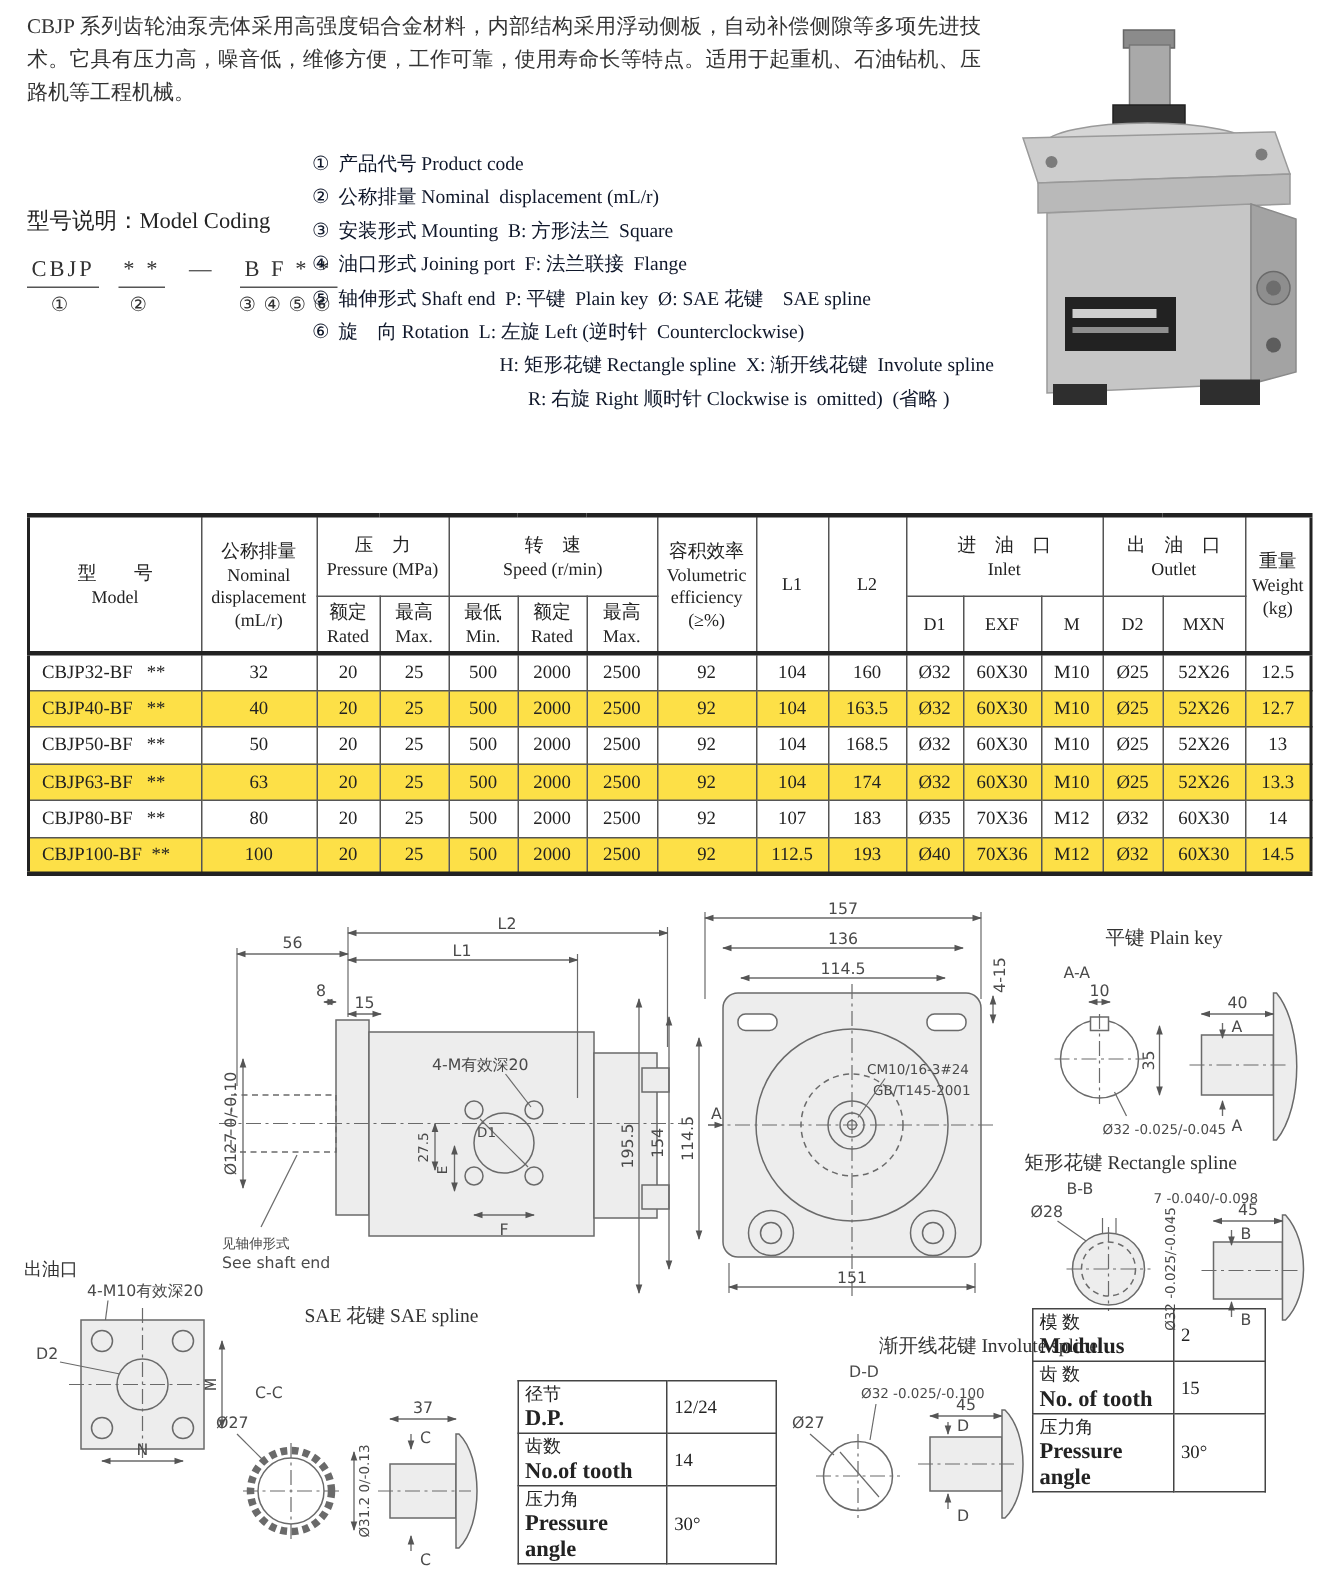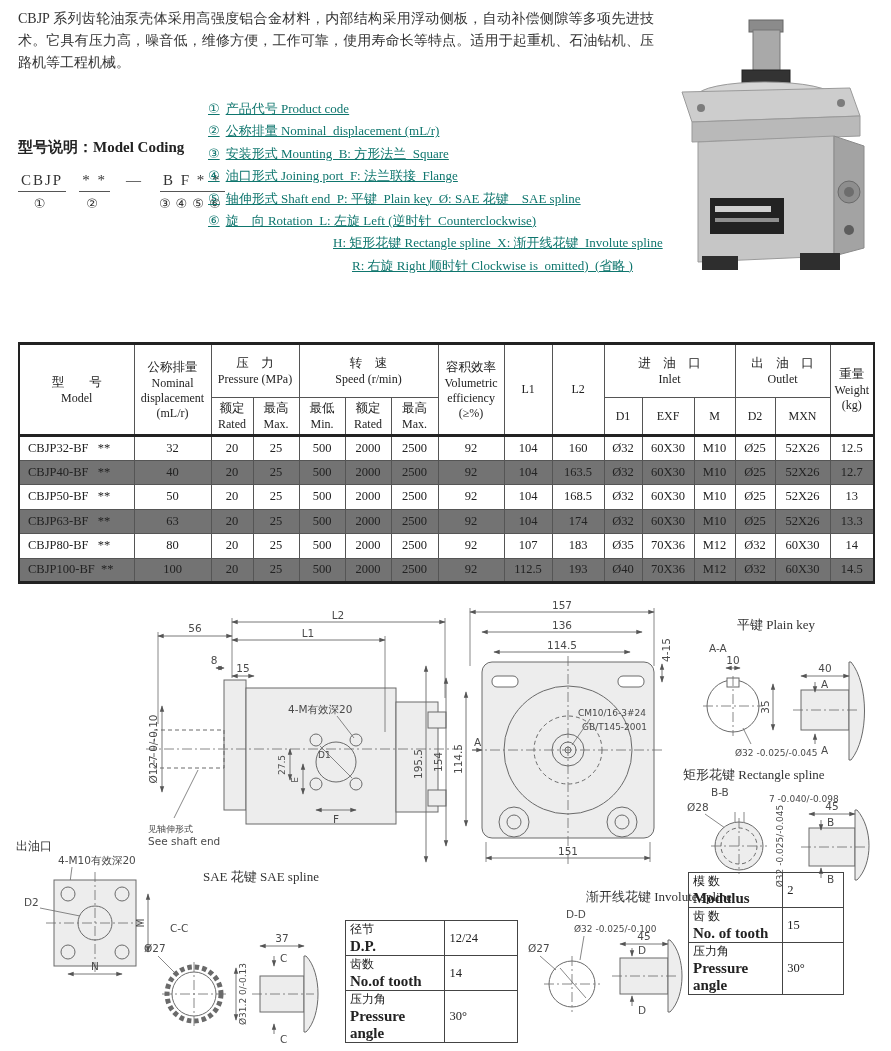--- a/index.html
+++ b/index.html
@@ -4,40 +4,40 @@
 <style>
   html,body{margin:0;padding:0;background:#fff;}
   *{box-sizing:border-box;}
   .page{position:relative;width:891px;height:1051px;background:#fff;overflow:hidden;
         font-family:"Liberation Serif","DejaVu Sans",serif;color:#222;}
   
   .intro{position:absolute;left:18px;top:8px;width:636px;font-size:14px;line-height:22px;color:#333;text-align:justify;}
   
   .photo{position:absolute;left:652px;top:10px;width:228px;height:265px;}
   
-  .mc-title{position:absolute;left:18px;top:138px;font-size:15px;font-weight:bold;color:#222;}
+  .mc-title{position:absolute;left:18px;top:138px;font-size:15px;font-weight:normal;color:#222;}
   .code-line{position:absolute;left:18px;top:172px;display:flex;gap:13px;font-size:15px;color:#333;}
   .code-group{display:flex;flex-direction:column;align-items:center;}
   .code-top{border-bottom:1px solid #555;padding:0 3px 2px;letter-spacing:2px;}
   .code-top.nou{border-bottom:none;}
   .code-num{font-size:13px;margin-top:4px;letter-spacing:5px;font-family:"DejaVu Sans",sans-serif;}
-  .coding-list{position:absolute;left:208px;top:100px;color:#0f766e;text-decoration:underline;}
+  .coding-list{position:absolute;left:208px;top:100px;color:#0f172a;}
   .coding-item{font-size:13px;height:22.4px;white-space:pre;}
   .coding-item .cnum{margin-right:6px;font-family:"DejaVu Sans",sans-serif;}
   .coding-item.cont{padding-left:125px;}
   .coding-item.cont:last-child{padding-left:144px;}
   
   .spec-table{position:absolute;left:18px;top:342px;width:855px;border-collapse:collapse;table-layout:fixed;
               font-size:12.5px;text-align:center;border:2px solid #222;border-top:3px solid #222;border-bottom:3px solid #222;}
   .spec-table th,.spec-table td{border:1px solid #555;padding:1px 2px;font-weight:normal;}
   .spec-table thead{border-bottom:3px solid #222;}
   .spec-table thead tr:first-child{height:54px;}
   .spec-table thead tr:last-child{height:38px;}
   .spec-table tbody tr{height:24.5px;}
-  .spec-table tbody tr.shade td{background:#737373;}
+  .spec-table tbody tr.shade td{background:#fde047;}
   .spec-table .cn{font-size:12.5px;}
   .spec-table .en{font-size:12px;}
   .model-cell{text-align:left;padding-left:8px !important;white-space:pre;}
   
   svg.draw{position:absolute;overflow:visible;}
   svg.draw line,svg.draw path,svg.draw rect,svg.draw circle,svg.draw polyline,svg.draw polygon{stroke:#6a6a6a;fill:none;stroke-width:1;}
   svg.draw .fill{fill:#ededed;}
   svg.draw .dash{stroke-dasharray:4 3;}
   svg.draw .cl{stroke-dasharray:10 3 2 3;stroke-width:0.8;}
   svg.draw .thin{stroke-width:0.8;}

